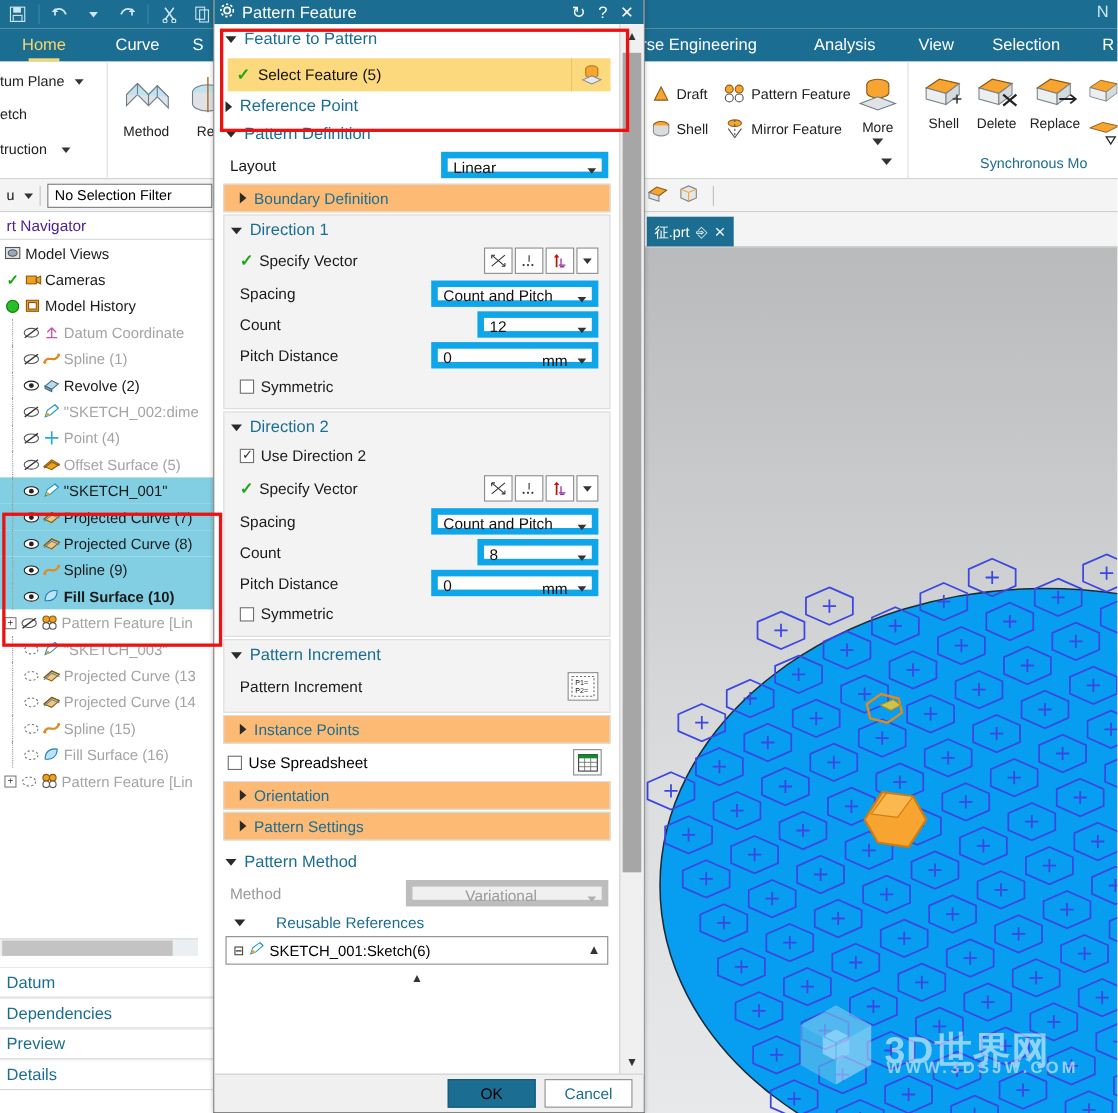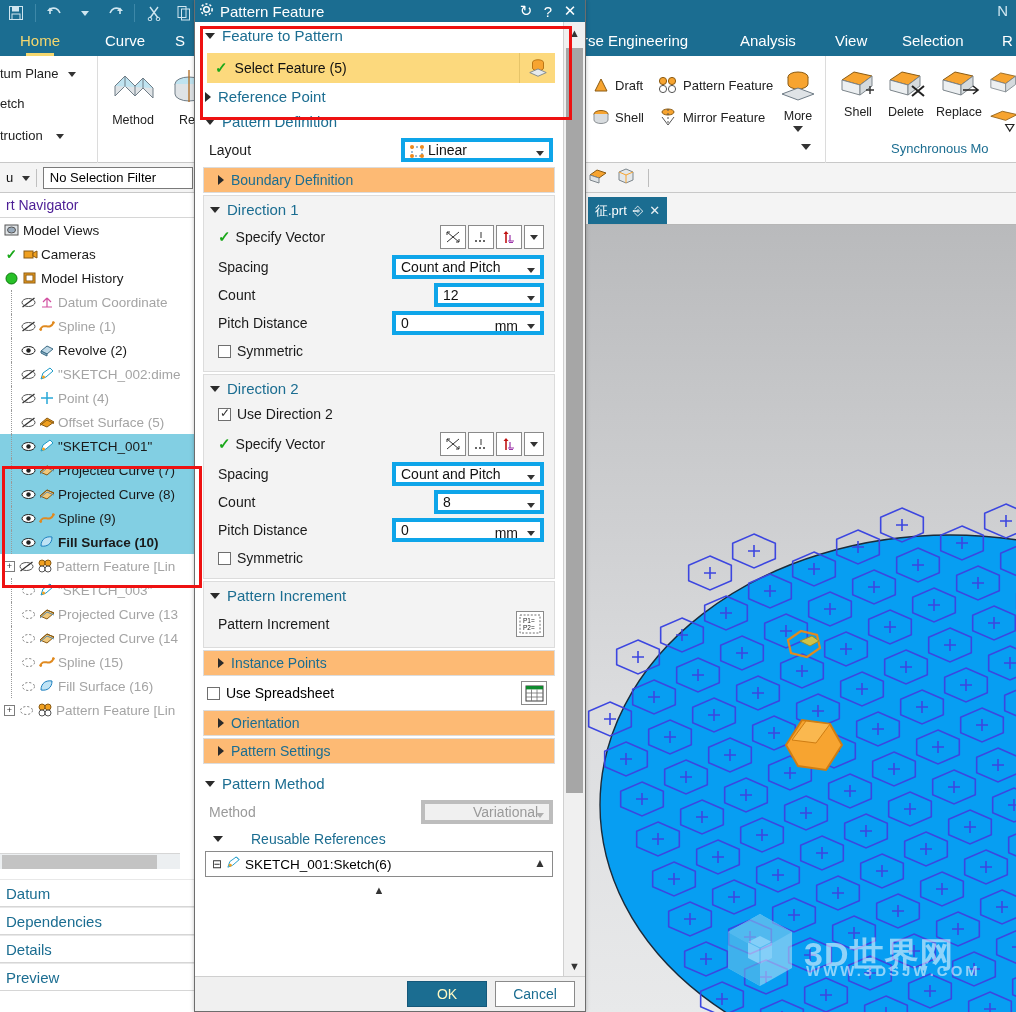--- a/index.html
+++ b/index.html
@@ -172,22 +172,22 @@
 
   .red-box {
     position:absolute; border:3px solid #ee1111; pointer-events:none;
   }
 
   .panel-inset { margin:2px 8px; border:1px solid #dcdcdc; background:#f3f3f3; padding-bottom:6px; }
   .frow { display:flex; align-items:center; height:28px; padding:0 10px 0 14px; font-size:14px; color:#1a1a1a; }
   .frow .lbl { flex:0 0 auto; }
   .frow .sp { flex:1; }
   .cmb {
-    border:4px solid #0ea5e9; background:#fff; height:24px; display:flex; align-items:flex-end;
-    font-size:14px; color:#111; padding-left:5px; position:relative;
+    border:6px solid #0ea5e9; background:#fff; height:24px; display:flex; align-items:flex-start;
+    font-size:14px; color:#111; padding-left:5px; position:relative;flex-direction:column;
   }
   .cmb .caret { position:absolute; right:5px; top:9px; border-left:4px solid transparent; border-right:4px solid transparent; border-top:5px solid #333; }
   .cmb.disabled { background:#f0f0f0; color:#9a9a9a; border-color:#bdbdbd; }
   .cmb.disabled .caret { border-top-color:#b0b0b0; }
   .unit { position:absolute; right:22px; top:3px; color:#111; }
 
   .chk { width:13px;height:13px;border:1px solid #6f6f6f; background:#fff; display:inline-block; position:relative; }
   .chk.on::after{ content:"\2713"; position:absolute; left:1px; top:-3px; font-size:12px; color:#333; }
 
   .iconbtn {
@@ -200,21 +200,21 @@
   .reuse-list .up { position:absolute; right:6px; top:4px; font-size:12px; color:#333;}
 
   .grip { text-align:center; font-size:11px; color:#333; height:14px; line-height:11px; }
 
   .dlg-footer {
     position:absolute; left:0; bottom:0; width:390px; height:35px;
     background:#f0f0f0; border-top:1px solid #cfcfcf;
     display:flex; align-items:center; justify-content:flex-end; gap:8px; padding-right:10px;
   }
   .btn-ok {
-    width:80px;height:26px;background:#1b6d91;color:#fef9c3;border:1px solid #15587a;
+    width:80px;height:26px;background:#1b6d91;color:#000000;border:1px solid #15587a;
     font-size:14px; display:flex;align-items:center;justify-content:center;
   }
   .btn-cancel {
     width:80px;height:26px;background:#ffffff;color:#1b6d91;border:1px solid #8a8a8a;
     font-size:14px; display:flex;align-items:center;justify-content:center;
   }
 </style>
 </head>
 <body>
 
@@ -972,22 +972,22 @@
         </div>
       </div>
 
     <div class="pn-hscroll">
       <div class="thumb"></div>
     </div>
 
     <div class="pn-sections" id="pn-sections">
         <div class="pn-sec">Datum</div>
         <div class="pn-sec">Dependencies</div>
+        <div class="pn-sec">Preview</div>
         <div class="pn-sec">Details</div>
-        <div class="pn-sec">Preview</div>
       </div>
 
   </div>
 
 </div>
 
 <div id="dialog">
 
   <div class="dlg-title">
     <span>
@@ -1261,21 +1261,21 @@
       </div>
 
       <div class="grp-hdr" style="margin-top:6px;">
         <span class="tri down"></span>
         <span>Pattern Method</span>
       </div>
 
       <div class="frow" style="height:30px;">
         <span class="lbl" style="color:#9a9a9a;">Method</span>
         <span class="sp"></span>
-        <div class="cmb disabled" style="width:132px;padding-left:48px;">
+        <div class="cmb disabled" style="width:184px;padding-left:48px;">
           <span>Variational</span>
           <span class="caret"></span>
         </div>
       </div>
 
       <div class="grp-hdr sub" style="background:transparent;border:none;margin:0 8px;padding:4px 0 4px 10px;gap:28px;">
         <span class="tri down"></span>
         <span>Reusable References</span>
       </div>
 

